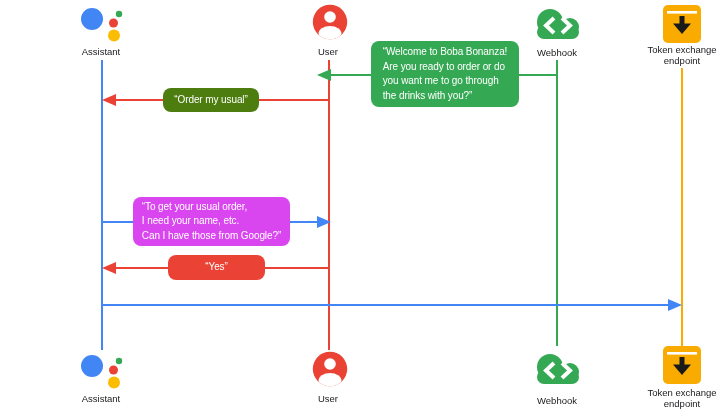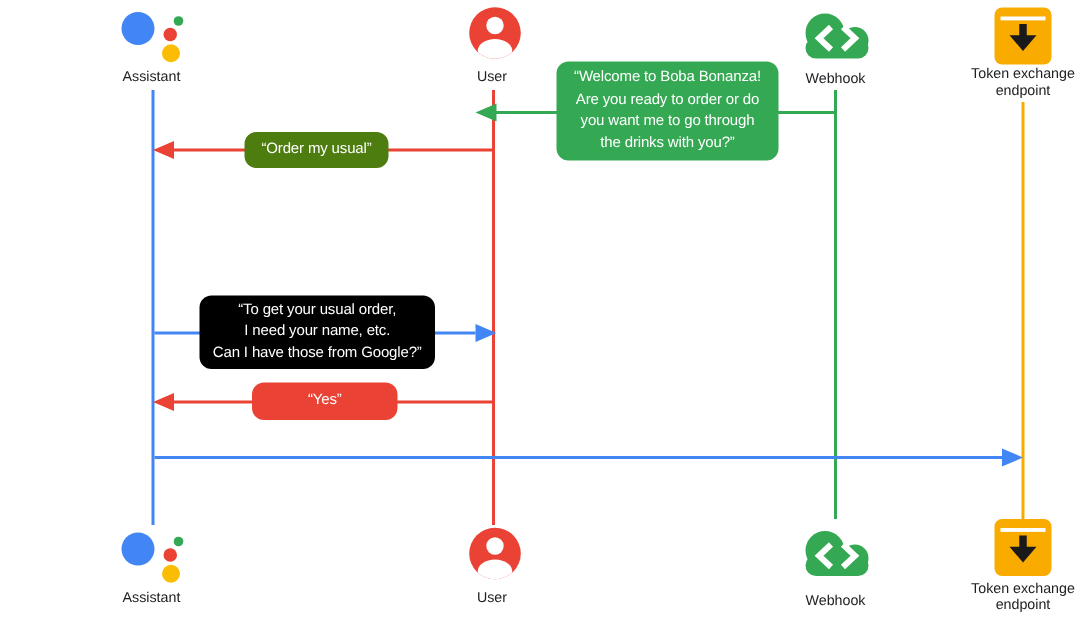--- a/index.html
+++ b/index.html
@@ -2,21 +2,21 @@
 <html><head>
 <meta charset="utf-8">
 <style>
   html,body{margin:0;padding:0;background:#fff;}
   .stage{position:relative;width:725px;height:413px;background:#ffffff;
          font-family:"Liberation Sans",sans-serif;overflow:hidden;}
   .lifeline{position:absolute;width:2px;}
   .mline{position:absolute;height:2px;}
   .ah{position:absolute;width:0;height:0;border-top:6px solid transparent;border-bottom:6px solid transparent;}
   .msg{position:absolute;border-radius:8px;color:#fff;box-sizing:border-box;
-       display:flex;align-items:center;justify-content:center;text-align:center;}
+       display:flex;align-items:center;justify-content:center;}
   .msg.sans{font-size:10px;line-height:14.5px;letter-spacing:-0.1px;white-space:pre-line;padding:2px 4px;}
   .msg.mono{font-family:"DejaVu Sans Mono",monospace;font-style:italic;font-size:10px;
             line-height:15px;letter-spacing:-0.6px;white-space:pre;padding:3px 6px;}
   .actor-icon{position:absolute;}
   .actor-label{position:absolute;font-size:9.5px;font-weight:500;color:#202124;
                text-align:center;line-height:10.5px;white-space:pre-line;}
 </style>
 </head>
 <body>
 
@@ -43,21 +43,21 @@
   <div class="ah" style="left:668px;top:299px;border-left:14px solid #4285F4;"></div>
 
   <div class="msg sans" style="left:371px;top:41px;width:148px;height:66px;background:#34A853;">“Welcome to Boba Bonanza!
 Are you ready to order or do
 you want me to go through
 the drinks with you?”</div>
 
   <div class="msg sans" style="left:163px;top:88px;width:96px;height:24px;background:#4d7c0f;">“Order my usual”</div>
 
 
-  <div class="msg sans" style="left:133px;top:197px;width:157px;height:49px;background:#000000;">“To get your usual order,
+  <div class="msg sans" style="left:133px;top:197px;width:157px;height:49px;background:#d946ef;">“To get your usual order,
 I need your name, etc.
 Can I have those from Google?”</div>
 
   <div class="msg sans" style="left:168px;top:255px;width:97px;height:25px;background:#EA4335;">“Yes”</div>
 
 
   <svg class="actor-icon" style="left:74px;top:0px;" width="52" height="46" viewBox="0 0 52 46">
     <circle cx="18" cy="19" r="11" fill="#4285F4"></circle>
     <circle cx="45" cy="14" r="3.2" fill="#34A853"></circle>
     <circle cx="39.5" cy="23" r="4.5" fill="#EA4335"></circle>

